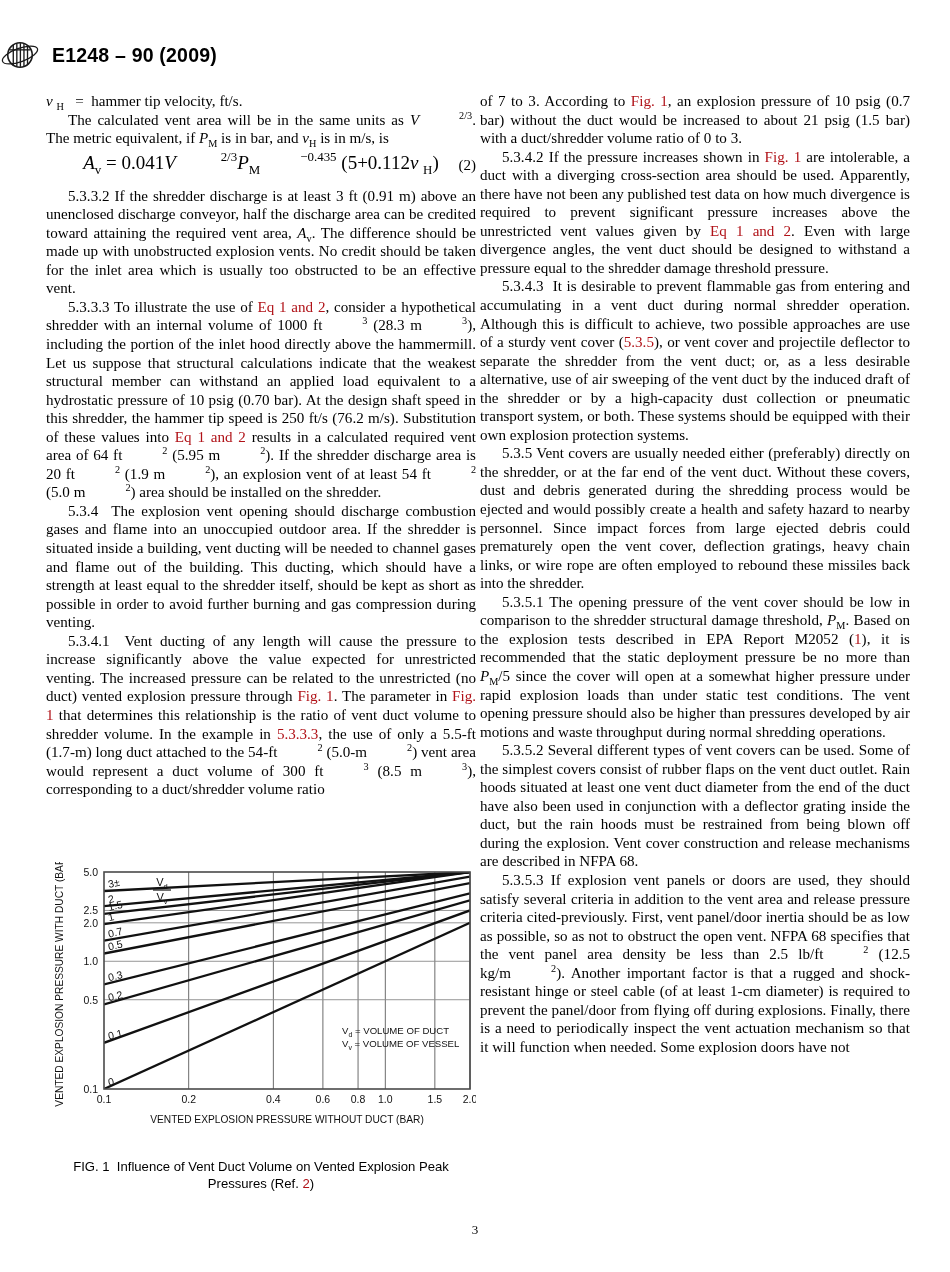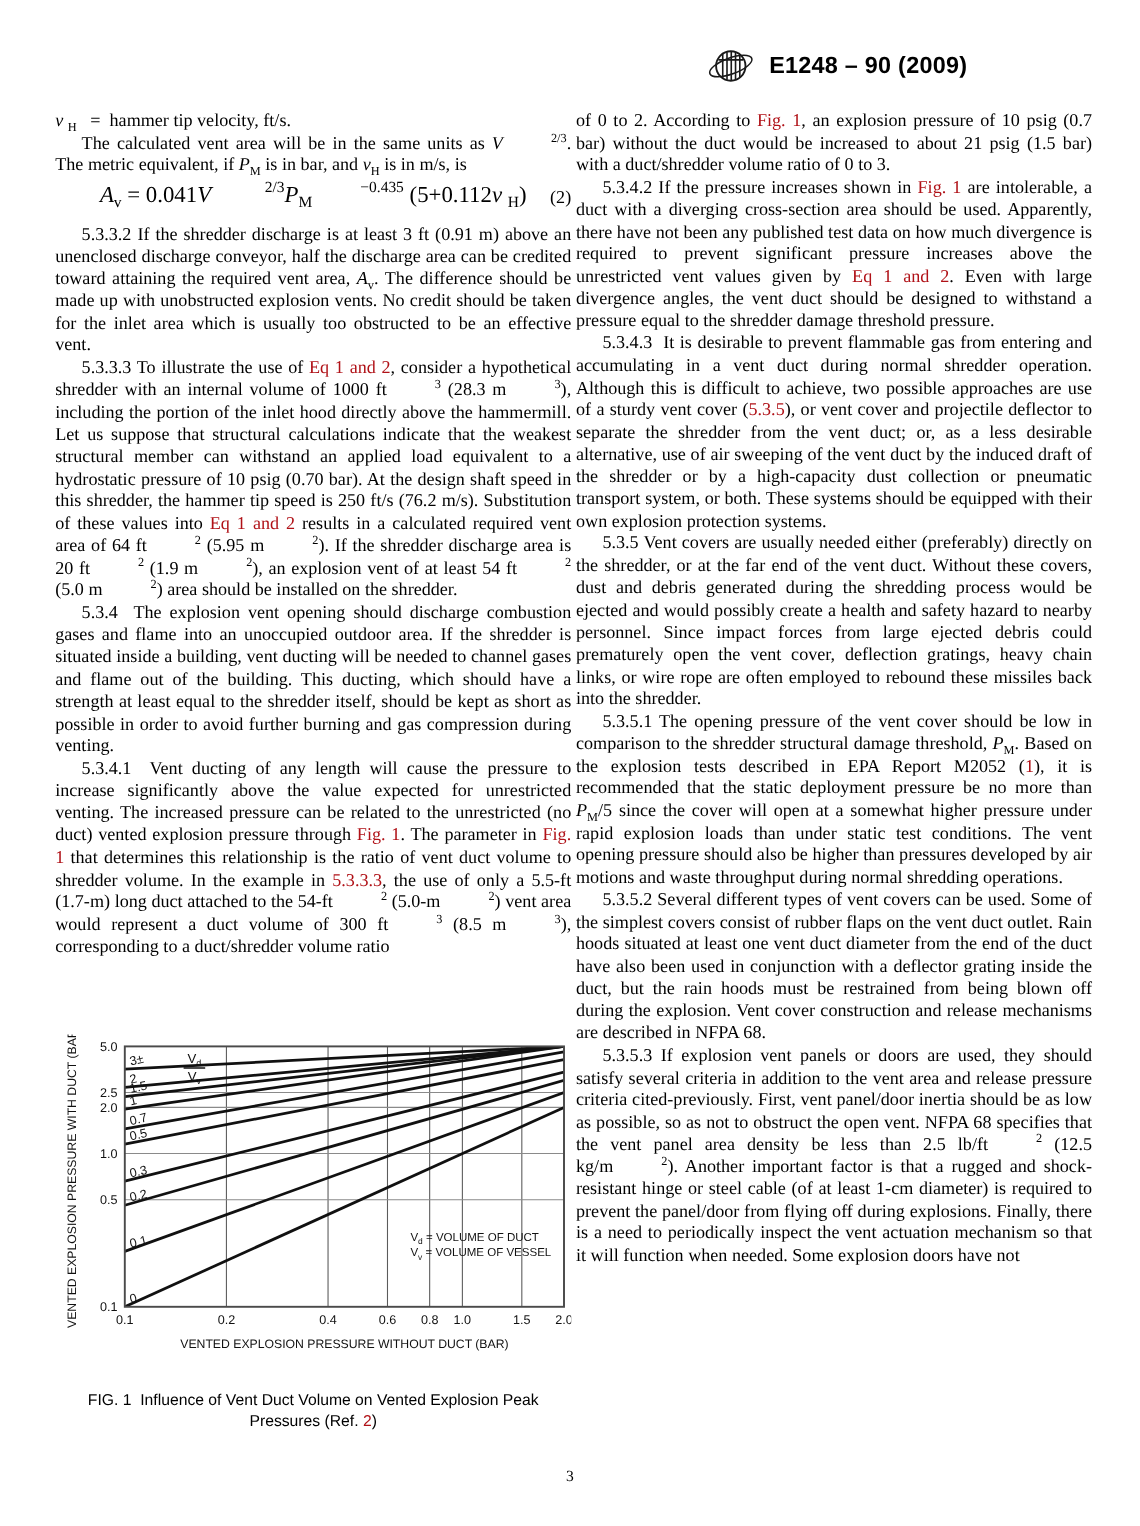--- a/index.html
+++ b/index.html
@@ -24,21 +24,21 @@
   }
 
   
   .header {
     position: absolute;
     top: 38px;
     left: 0;
     width: 806px;
     display: flex;
     align-items: center;
-    justify-content: flex-end;
+    justify-content: flex-start;
     gap: 12px;
   }
   .astm-logo {
     width: 40px;
     height: 34px;
     flex: 0 0 auto;
   }
   .std-designation {
     font-family: "Liberation Sans", sans-serif;
     font-weight: bold;
@@ -164,21 +164,21 @@
     <p class="para"><span>5.3.3.3</span> <span>To illustrate the use of </span><span class="link">Eq 1 and 2</span><span>, consider a hypothetical shredder with an internal volume of 1000 ft</span><sup>3</sup><span> (28.3 m</span><sup>3</sup><span>), including the portion of the inlet hood directly above the hammermill. Let us suppose that structural calculations indicate that the weakest structural member can withstand an applied load equivalent to a hydrostatic pressure of 10 psig (0.70 bar). At the design shaft speed in this shredder, the hammer tip speed is 250 ft/s (76.2 m/s). Substitution of these values into </span><span class="link">Eq 1 and 2</span><span> results in a calculated required vent area of 64 ft</span><sup>2</sup><span> (5.95 m</span><sup>2</sup><span>). If the shredder discharge area is 20 ft</span><sup>2</sup><span> (1.9 m</span><sup>2</sup><span>), an explosion vent of at least 54 ft</span><sup>2</sup><span> (5.0 m</span><sup>2</sup><span>) area should be installed on the shredder.</span></p>
 
     <p class="para"><span>5.3.4</span>&nbsp; <span>The explosion vent opening should discharge combustion gases and flame into an unoccupied outdoor area. If the shredder is situated inside a building, vent ducting will be needed to channel gases and flame out of the building. This ducting, which should have a strength at least equal to the shredder itself, should be kept as short as possible in order to avoid further burning and gas compression during venting.</span></p>
 
     <p class="para"><span>5.3.4.1</span>&nbsp; <span>Vent ducting of any length will cause the pressure to increase significantly above the value expected for unrestricted venting. The increased pressure can be related to the unrestricted (no duct) vented explosion pressure through </span><span class="link">Fig. 1</span><span>. The parameter in </span><span class="link">Fig. 1</span><span> that determines this relationship is the ratio of vent duct volume to shredder volume. In the example in </span><span class="link">5.3.3.3</span><span>, the use of only a 5.5-ft (1.7-m) long duct attached to the 54-ft</span><sup>2</sup><span> (5.0-m</span><sup>2</sup><span>) vent area would represent a duct volume of 300 ft</span><sup>3</sup><span> (8.5 m</span><sup>3</sup><span>), corresponding to a duct/shredder volume ratio</span></p>
 
   </div>
 
   <div class="col col-right">
 
-    <p class="para noindent"><span>of 0 to 2. According to </span><span class="link">Fig. 1</span><span>, an explosion pressure of 10 psig (0.7 bar) without the duct would be increased to about 21 psig (1.5 bar) with a duct/shredder volume ratio of 0 to 3.</span></p>
+    <p class="para noindent"><span>of 7 to 3. According to </span><span class="link">Fig. 1</span><span>, an explosion pressure of 10 psig (0.7 bar) without the duct would be increased to about 21 psig (1.5 bar) with a duct/shredder volume ratio of 0 to 3.</span></p>
 
     <p class="para"><span>5.3.4.2</span> <span>If the pressure increases shown in </span><span class="link">Fig. 1</span><span> are intolerable, a duct with a diverging cross-section area should be used. Apparently, there have not been any published test data on how much divergence is required to prevent significant pressure increases above the unrestricted vent values given by </span><span class="link">Eq 1 and 2</span><span>. Even with large divergence angles, the vent duct should be designed to withstand a pressure equal to the shredder damage threshold pressure.</span></p>
 
     <p class="para"><span>5.3.4.3</span>&nbsp; <span>It is desirable to prevent flammable gas from entering and accumulating in a vent duct during normal shredder operation. Although this is difficult to achieve, two possible approaches are use of a sturdy vent cover (</span><span class="link">5.3.5</span><span>), or vent cover and projectile deflector to separate the shredder from the vent duct; or, as a less desirable alternative, use of air sweeping of the vent duct by the induced draft of the shredder or by a high-capacity dust collection or pneumatic transport system, or both. These systems should be equipped with their own explosion protection systems.</span></p>
 
     <p class="para"><span>5.3.5</span> <span>Vent covers are usually needed either (preferably) directly on the shredder, or at the far end of the vent duct. Without these covers, dust and debris generated during the shredding process would be ejected and would possibly create a health and safety hazard to nearby personnel. Since impact forces from large ejected debris could prematurely open the vent cover, deflection gratings, heavy chain links, or wire rope are often employed to rebound these missiles back into the shredder.</span></p>
 
     <p class="para"><span>5.3.5.1</span> <span>The opening pressure of the vent cover should be low in comparison to the shredder structural damage threshold, </span><i>P</i><sub>M</sub><span>. Based on the explosion tests described in EPA Report M2052 (</span><span class="link">1</span><span>), it is recommended that the static deployment pressure be no more than </span><i>P</i><sub>M</sub><span>/5 since the cover will open at a somewhat higher pressure under rapid explosion loads than under static test conditions. The vent opening pressure should also be higher than pressures developed by air motions and waste throughput during normal shredding operations.</span></p>
 
     <p class="para"><span>5.3.5.2</span> <span>Several different types of vent covers can be used. Some of the simplest covers consist of rubber flaps on the vent duct outlet. Rain hoods situated at least one vent duct diameter from the end of the duct have also been used in conjunction with a deflector grating inside the duct, but the rain hoods must be restrained from being blown off during the explosion. Vent cover construction and release mechanisms are described in NFPA 68.</span></p>

